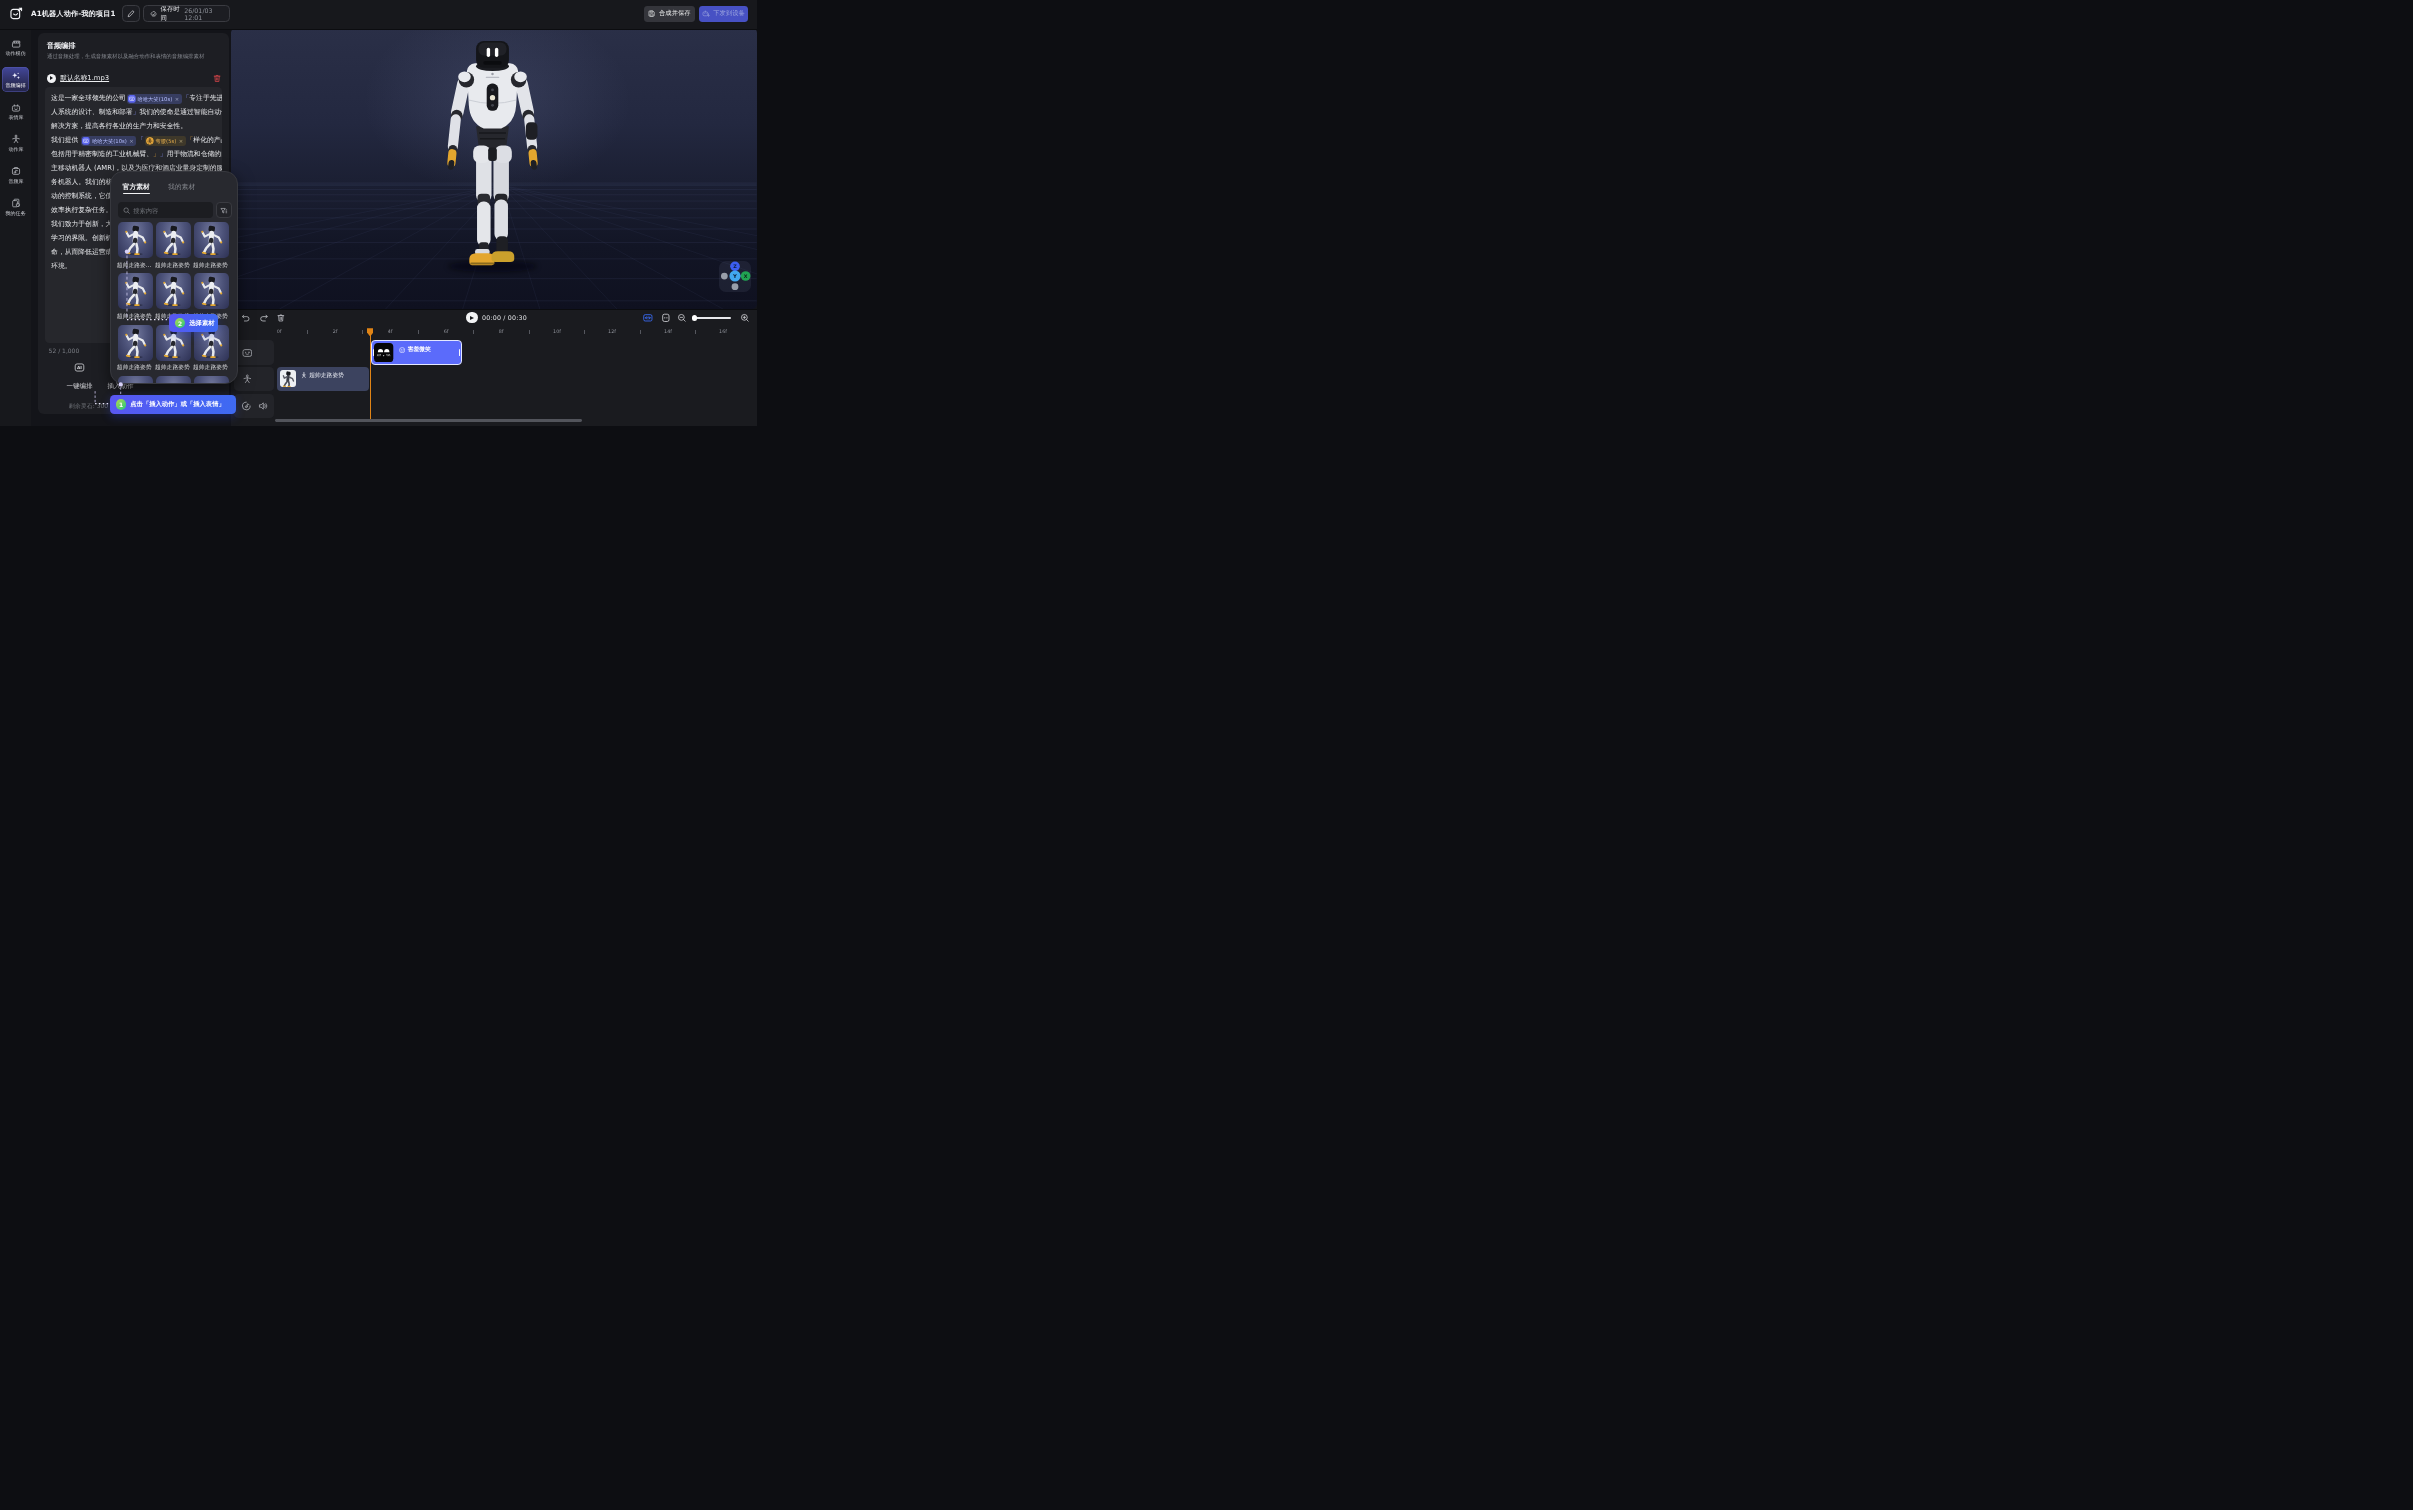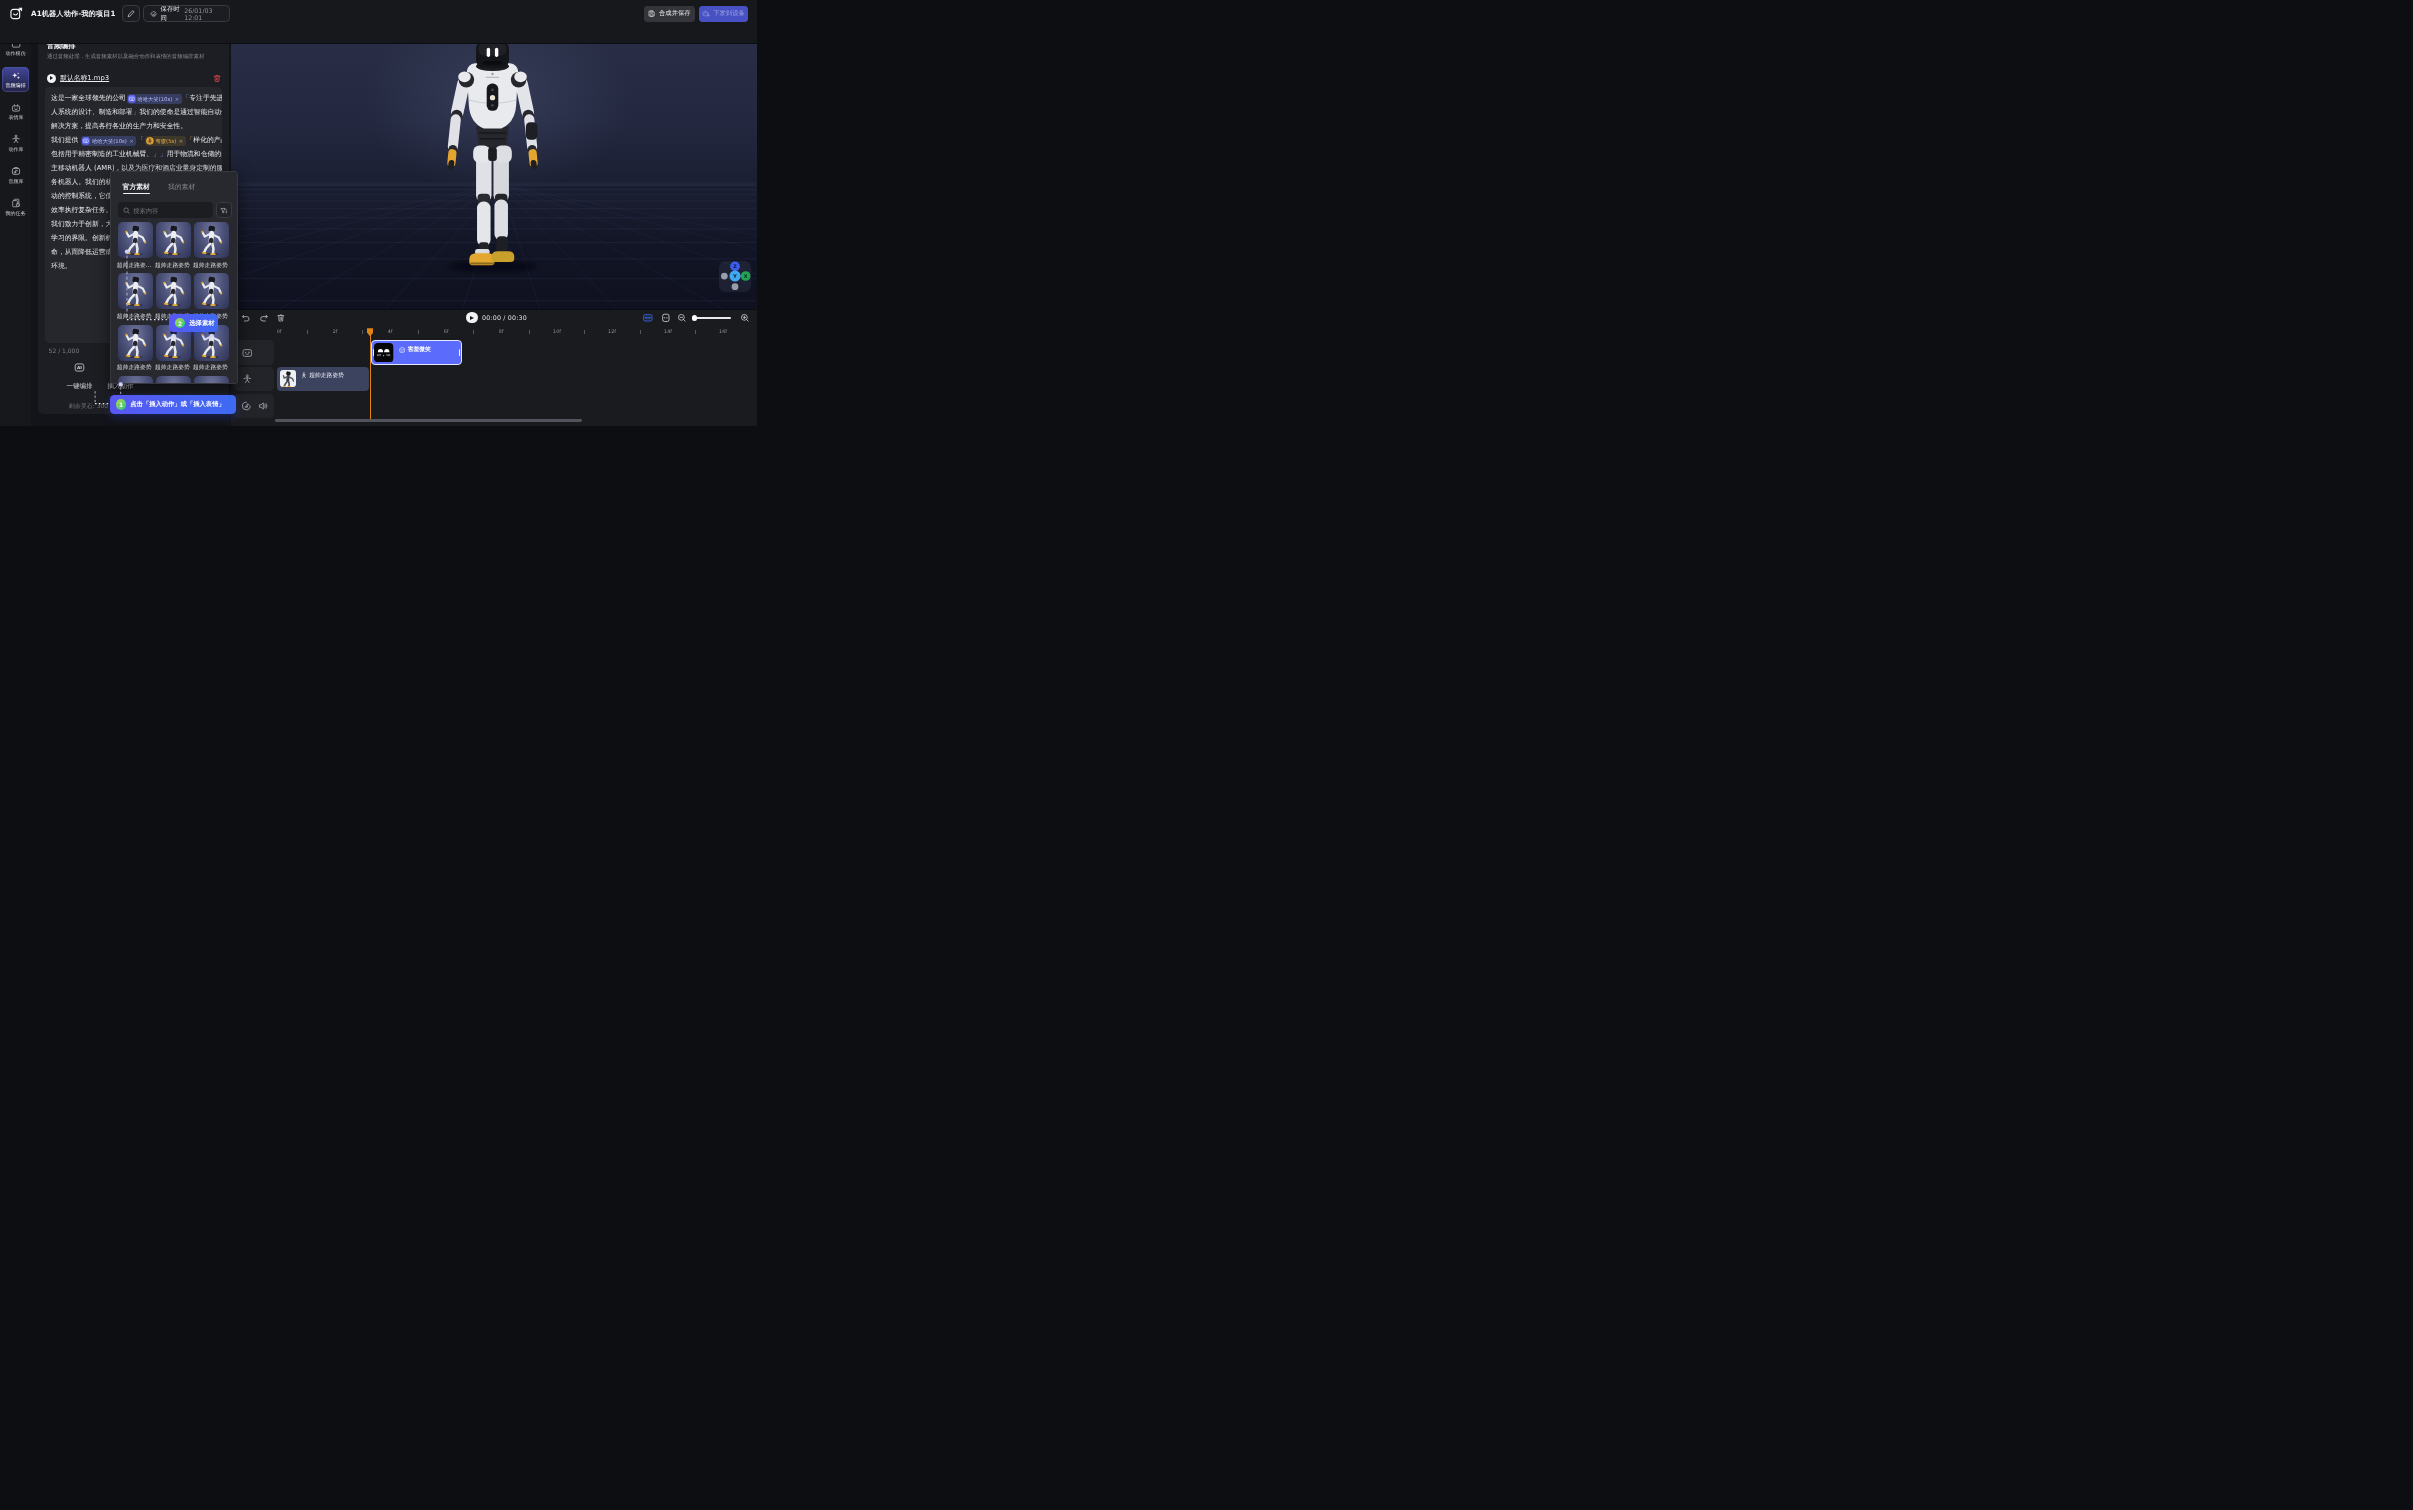--- a/index.html
+++ b/index.html
@@ -2,21 +2,21 @@
 <html style="font-size:7.7px"><head>
 <meta charset="utf-8">
 <style>
   * { margin:0; padding:0; box-sizing:border-box; }
   html,body { background:#0d0e12; }
   body { font-family:"DejaVu Sans","Liberation Sans",sans-serif; }
   #app { position:relative; width:757px; height:426px; background:#131419; overflow:hidden; color:#e8e9ec; }
   svg { display:block; }
 
   
-  .topbar { position:absolute; left:0; top:0; width:757px; height:44px; background:#17181c; border-bottom:0.5px solid #0c0d10; z-index:20; }
+  .topbar { position:absolute; left:0; top:0; width:757px; height:30px; background:#17181c; border-bottom:0.5px solid #0c0d10; z-index:20; }
   .logo { position:absolute; left:9.7px; top:7.2px; width:13px; height:13px; }
   .tb-title { position:absolute; left:31px; top:9.2px; font-size:7.2px; font-weight:600; color:#f0f1f4; letter-spacing:0.1px; }
   .tb-btn { position:absolute; top:5.3px; height:17px; border:0.5px solid #3a3b41; background:#1c1d22; border-radius:4.3px; display:flex; align-items:center; justify-content:center; cursor:pointer; }
   .edit-btn { left:122px; width:18px; }
   .save-chip { left:143px; width:87px; gap:3.4px; padding:0 5.8px; justify-content:flex-start; }
   .save-chip .lab { font-size:6.3px; color:#e8e9ec; }
   .save-chip .val { font-size:6.3px; color:#8f939b; }
   .tb-right-btn { position:absolute; top:5.8px; height:16px; border-radius:3.4px; display:flex; align-items:center; justify-content:center; gap:3.4px; font-size:6.3px; cursor:pointer; }
   .btn-synth { left:644px; width:51px; background:#34353b; color:#eceded; }
   .btn-deploy { left:699px; width:49px; background:#4751c4; color:#9aa3de; }
@@ -85,21 +85,21 @@
   .tagicon { width:7.7px; height:7.7px; border-radius:1.9px; flex:none; }
   .char-count { position:absolute; left:10.6px; top:314px; font-size:6px; color:#7c7f86; }
   .panel-actions { position:absolute; left:0; top:329px; width:100%; }
   .pa-btn { position:absolute; top:0; width:37px; display:flex; flex-direction:column; align-items:center; gap:2.9px; cursor:pointer; }
   .pa-btn .blabel { font-size:6.5px; color:#d8d9dd; white-space:nowrap;margin-top:6px; }
   .pa1 { left:23px; } .pa2 { left:64px; }
   .paicon { width:11px; height:11px; }
   .remaining { position:absolute; left:0; top:369px; width:101px; text-align:center; font-size:6px; color:#6d7076; }
 
   
-  .popup { position:absolute; left:110px; top:171px; width:128px; height:213px; background:#28292f; border:0.5px solid #37383e; border-radius:3px; box-shadow:0 5.8px 16.4px rgba(0,0,0,.55); overflow:hidden; z-index:8; }
+  .popup { position:absolute; left:110px; top:171px; width:128px; height:213px; background:#28292f; border:0.5px solid #37383e; border-radius:13px; box-shadow:0 5.8px 16.4px rgba(0,0,0,.55); overflow:hidden; z-index:8; }
   .pp-tab { position:absolute; top:9.7px; font-size:6.8px; cursor:pointer; }
   .pp-tab.on { color:#f2f3f5; font-weight:600; }
   .pp-tab.off { color:#84878d; }
   .pp-underline { position:absolute; left:11.6px; top:21px; width:27.5px; height:1.4px; border-radius:1px; background:#f2f3f5; }
   .pp-search { position:absolute; left:6.8px; top:30px; width:95px; height:16.4px; background:#1c1d21; border-radius:3.9px; display:flex; align-items:center; padding:0 4.8px; gap:3.4px; }
   .pp-search input { flex:1; background:transparent; border:none; outline:none; font-size:6.3px; color:#dadbe0; font-family:inherit; min-width:0; }
   .pp-search input::placeholder { color:#6f7278; }
   .pp-filter { position:absolute; left:105px; top:30px; width:16px; height:16.4px; background:#222328; border:0.5px solid #3a3b41; border-radius:3.9px; display:flex; align-items:center; justify-content:center; cursor:pointer; }
   .card { position:absolute; width:35px; height:36px; border-radius:4.8px; overflow:hidden; cursor:pointer;
     background:radial-gradient(ellipse at 50% 26%,#71779c 0%,#4d537a 46%,#2d3154 100%); }

